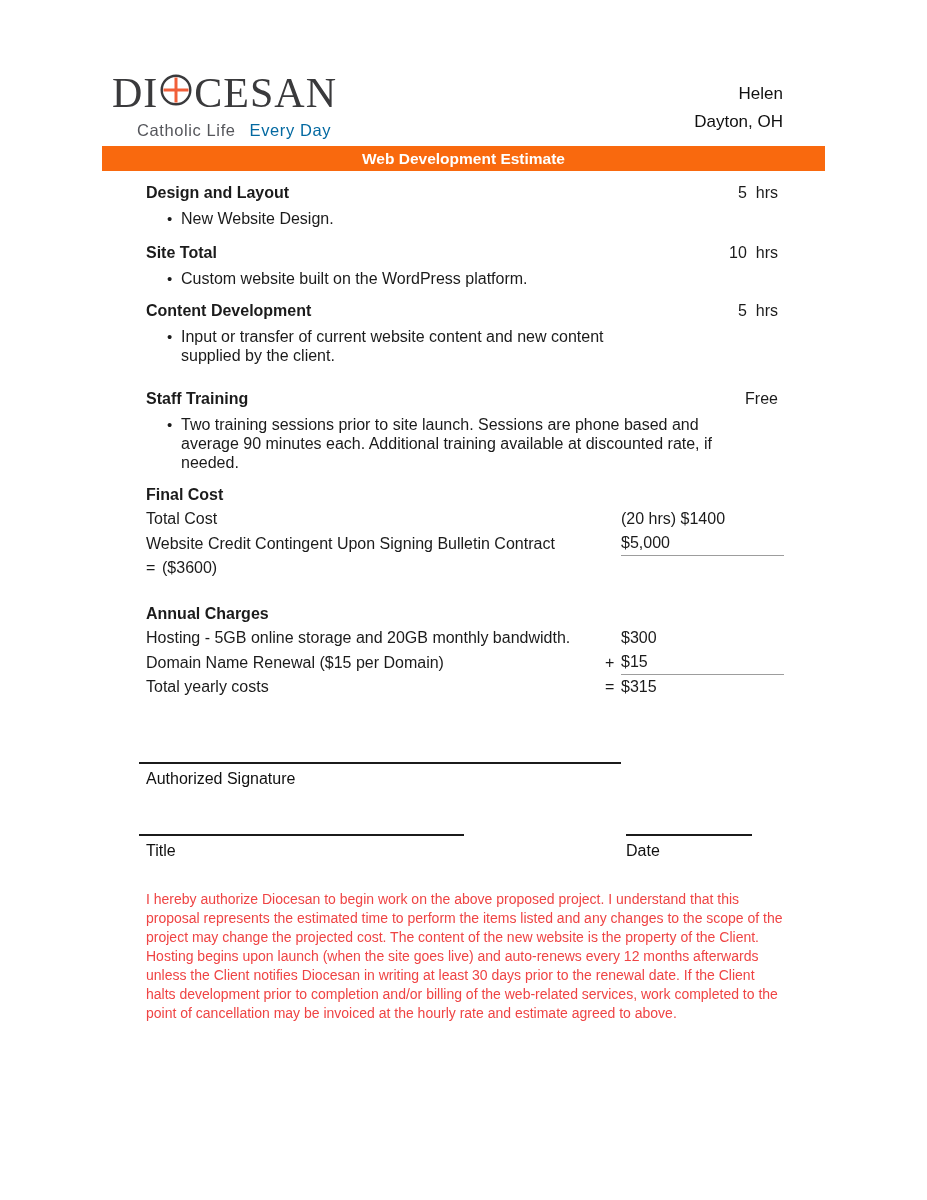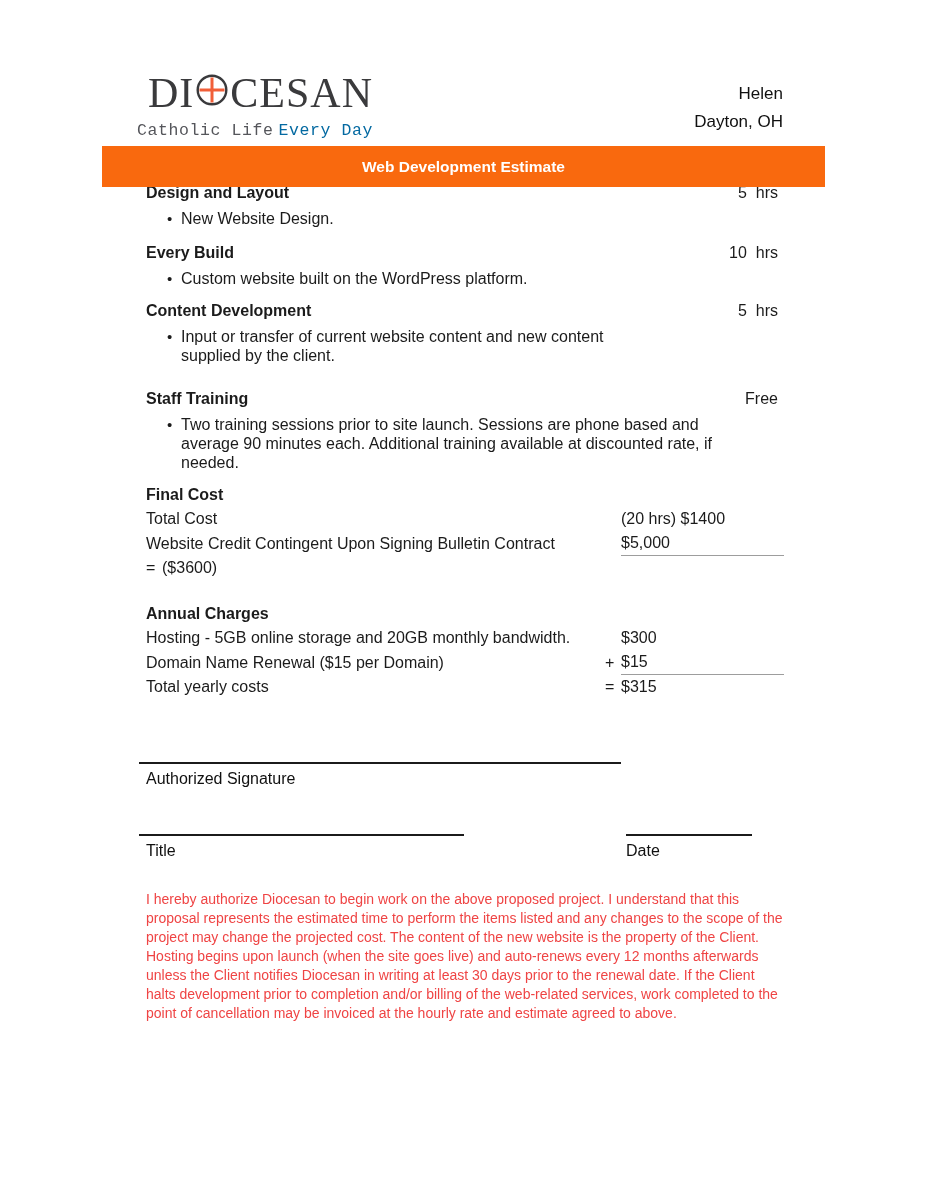--- a/index.html
+++ b/index.html
@@ -11,36 +11,35 @@
   }
   .page { position:absolute; inset:0; }
 
   
   .logo-block { position:absolute; left:112px; top:72px; }
   .wordmark {
     display:flex; align-items:center;
     font-family:"Liberation Serif", serif;
     font-size:42px; line-height:1; color:#3a3a3c; letter-spacing:1px;
     font-weight:400;
-    justify-content:flex-end;
   }
   .wordmark .o-cross { margin:0 1px; display:block; }
   .tagline {
-    display:flex; gap:5px; margin-top:7px; margin-left:25px;
-    font-size:16.5px; letter-spacing:0.6px; color:#55565b;font-family:Liberation Mono, monospace;
+    display:flex; gap:14px; margin-top:7px; margin-left:25px;
+    font-size:16.5px; letter-spacing:0.6px; color:#55565b;
   }
   .tagline .accent { color:#0369a1; }
 
   .client-info {
     position:absolute; right:144px; top:80px; text-align:right;
     font-size:17px; line-height:28px; color:#101010;
   }
 
   
-  .banner-wrap { position:absolute; left:102px; top:146px; width:723px; height:41px; }
+  .banner-wrap { position:absolute; left:102px; top:146px; width:723px; height:25px; }
   .banner-shadow {
     position:absolute; left:0; top:3px; width:100%; text-align:center;
     font-size:15.5px; font-weight:700; line-height:25px; color:#4a4a4a; z-index:0;
   }
   .banner-bar {
     position:absolute; inset:0; background:#f9690e; z-index:1;
     display:flex; align-items:center; justify-content:center;
   }
   .banner-title { color:#ffffff; font-weight:700; font-size:15.5px; }
 
@@ -118,21 +117,21 @@
       </div>
       <ul class="bullets">
         <li>
           <div>New Website Design.</div>
         </li>
       </ul>
     </div>
 
     <div class="line-item" style="top:242px">
       <div class="item-head">
-        <span class="item-heading">Every Build</span>
+        <span class="item-heading">Site Total</span>
         <span class="item-value">10  hrs</span>
       </div>
       <ul class="bullets">
         <li>
           <div>Custom website built on the WordPress platform.</div>
         </li>
       </ul>
     </div>
 
     <div class="line-item" style="top:300px">

